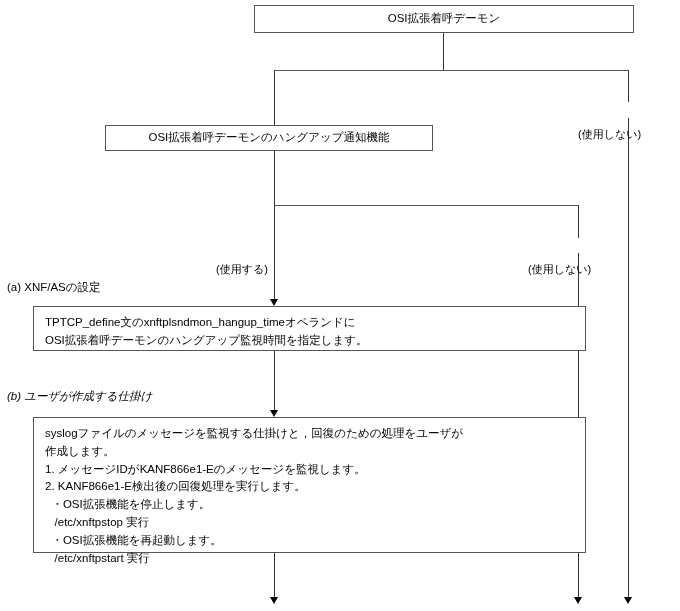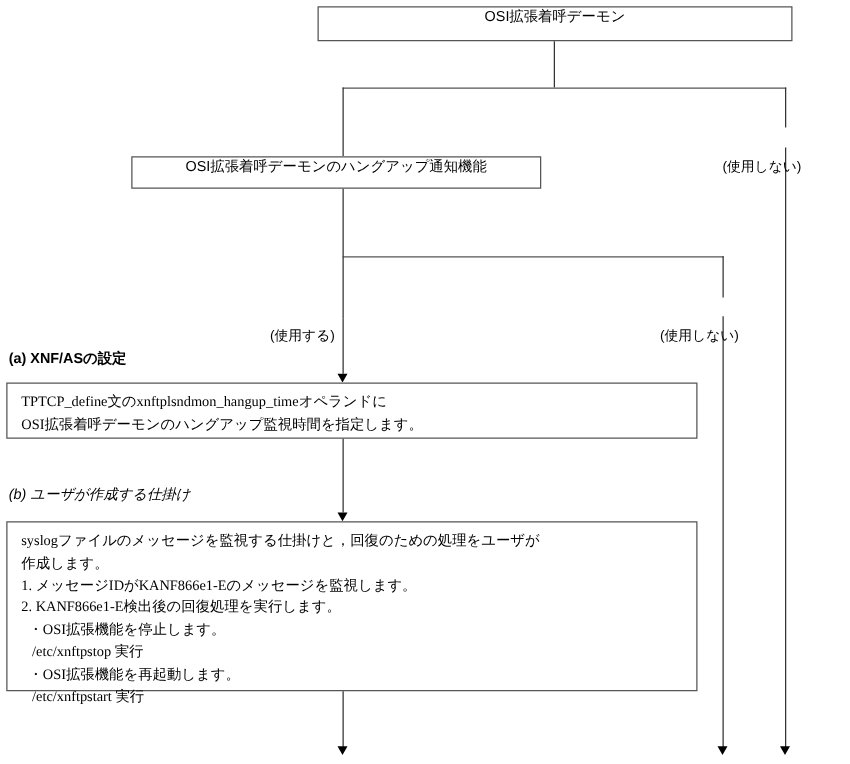--- a/index.html
+++ b/index.html
@@ -23,20 +23,21 @@
     box-sizing: border-box;
     border: 1px solid #555555;
     background: #ffffff;
     font-size: 11.5px;
     line-height: 1.55;
     color: #000000;
     white-space: pre;
   }
   .box.centered {
     display: flex;
+    align-items: center;
     justify-content: center;
     text-align: center;
   }
   .box.texty {
     padding: 7px 10px 7px 11px;
   }
   .label {
     position: absolute;
     font-size: 11px;
     line-height: 1.2;
@@ -63,21 +64,22 @@
   }
   .arrow {
     position: absolute;
     width: 0;
     height: 0;
     border-left: 4.5px solid transparent;
     border-right: 4.5px solid transparent;
     border-top: 7px solid #000000;
   }
   .mono {
-    font-family: Liberation Serif, serif;
+    font-family: Liberation Sans, sans-serif;
+    margin-left: 28px;
   }
 </style>
 </head>
 <body>
 
 <div id="canvas">
 
   <div class="box centered" style="left:254px; top:5px; width:380px; height:28px;">
     <span>OSI拡張着呼デーモン</span>
   </div>
@@ -108,21 +110,21 @@
   <div class="vline" style="left:578px; top:205px; height:33px;"></div>
   <div class="vline" style="left:578px; top:253px; height:345px;"></div>
   <div class="arrow" style="left:574px; top:597px;"></div>
 
   <div class="label" style="left:216px; top:235px;">(使用する)</div>
   <div class="label" style="left:528px; top:235px;">(使用しない)</div>
 
   <div class="vline" style="left:274px; top:255px; height:44px;"></div>
   <div class="arrow" style="left:270px; top:299px;"></div>
 
-  <div class="caption" style="left:7px; top:281px;font-weight:bold;">(a) XNF/ASの設定</div>
+  <div class="caption" style="left:7px; top:281px;">(a) XNF/ASの設定</div>
 
   <div class="box texty mono" style="left:5px; top:306px; width:553px; height:45px;">TPTCP_define文のxnftplsndmon_hangup_timeオペランドに
 OSI拡張着呼デーモンのハングアップ監視時間を指定します。</div>
 
   <div class="vline" style="left:274px; top:351px; height:59px;"></div>
   <div class="arrow" style="left:270px; top:410px;"></div>
 
   <div class="caption" style="left:7px; top:390px;font-style:italic;">(b) ユーザが作成する仕掛け</div>
 
   <div class="box texty mono" style="left:5px; top:417px; width:553px; height:136px;">syslogファイルのメッセージを監視する仕掛けと，回復のための処理をユーザが

